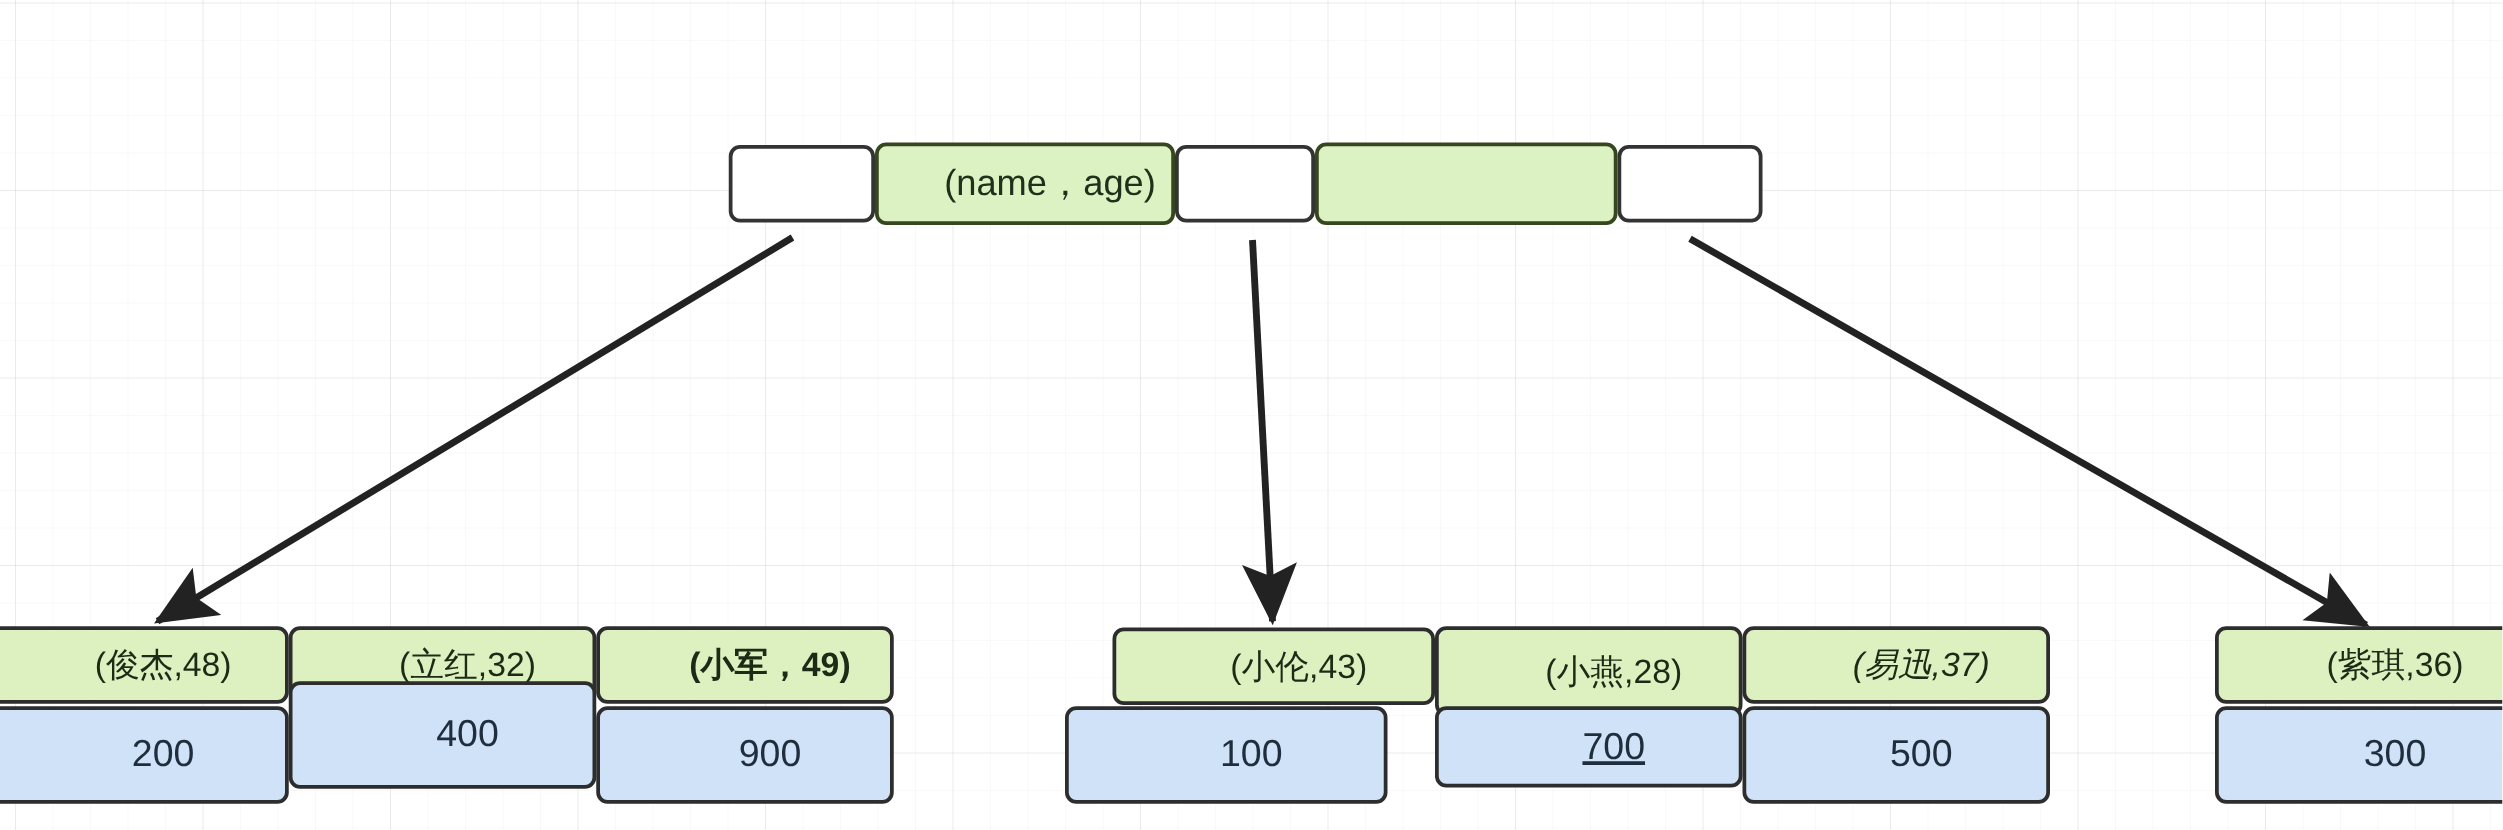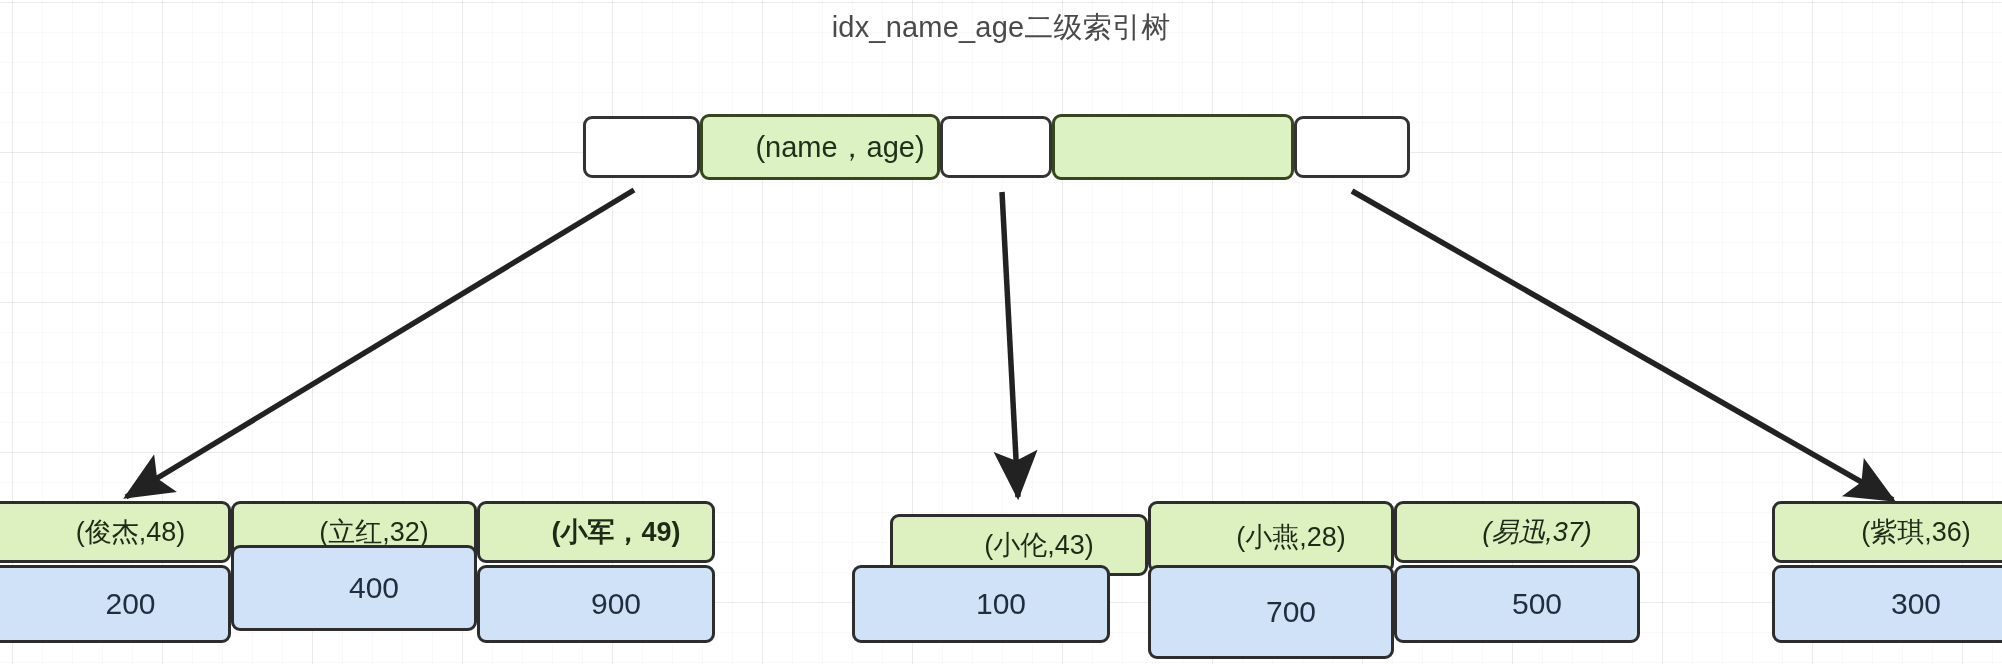--- a/index.html
+++ b/index.html
@@ -85,21 +85,20 @@
     border-color: #2d2d2d;
     color: #1f2d3d;
     font-size: 30px;
   }
 </style>
 </head>
 <body>
 
 <div id="canvas">
 
-  <div id="title">idx_name_age二级索引树</div>
 
   <svg id="edges" viewBox="0 0 2002 664">
     <defs>
       <marker id="ah" markerWidth="11" markerHeight="11" refX="8.4" refY="4.0" orient="auto" markerUnits="strokeWidth">
         <path d="M0,0 L9,4 L0,8 L1.8,4 Z" fill="#222222"></path>
       </marker>
     </defs>
     <line x1="634" y1="190" x2="126" y2="497" stroke="#222222" stroke-width="5.5" marker-end="url(#ah)"></line>
     <line x1="1002" y1="192" x2="1018" y2="497" stroke="#222222" stroke-width="5.5" marker-end="url(#ah)"></line>
     <line x1="1352" y1="191" x2="1893" y2="500" stroke="#222222" stroke-width="5.5" marker-end="url(#ah)"></line>
@@ -121,26 +120,26 @@
     <div class="cell green-key" style="left:-10px; top:501px; width:241px; height:62px;">(俊杰,48)</div>
     <div class="cell green-key" style="left:231px; top:501px; width:246px; height:62px;">(立红,32)</div>
     <div class="cell green-key" style="left:477px; top:501px; width:238px; height:62px;font-weight:bold;">(小军，49)</div>
 
     <div class="cell blue" style="left:-10px; top:565px; width:241px; height:78px;">200</div>
     <div class="cell blue" style="left:231px; top:545px; width:246px; height:86px;">400</div>
     <div class="cell blue" style="left:477px; top:565px; width:238px; height:78px;">900</div>
   </div>
 
   <div>
-    <div class="cell green-key" style="left:890px; top:514px; width:258px; height:62px;">(小伦,43)</div>
+    <div class="cell green-key" style="left:890px; top:502px; width:258px; height:62px;">(小伦,43)</div>
     <div class="cell green-key" style="left:1148px; top:501px; width:246px; height:72px;">(小燕,28)</div>
     <div class="cell green-key" style="left:1394px; top:501px; width:246px; height:62px;font-style:italic;">(易迅,37)</div>
 
     <div class="cell blue" style="left:852px; top:565px; width:258px; height:78px;">100</div>
-    <div class="cell blue" style="left:1148px; top:565px; width:246px; height:94px;">700</div>
+    <div class="cell blue" style="left:1148px; top:565px; width:246px; height:65px;text-decoration:underline;">700</div>
     <div class="cell blue" style="left:1394px; top:565px; width:246px; height:78px;">500</div>
   </div>
 
   <div>
     <div class="cell green-key" style="left:1772px; top:501px; width:248px; height:62px;">(紫琪,36)</div>
     <div class="cell blue" style="left:1772px; top:565px; width:248px; height:78px;">300</div>
   </div>
 
 </div>
 

